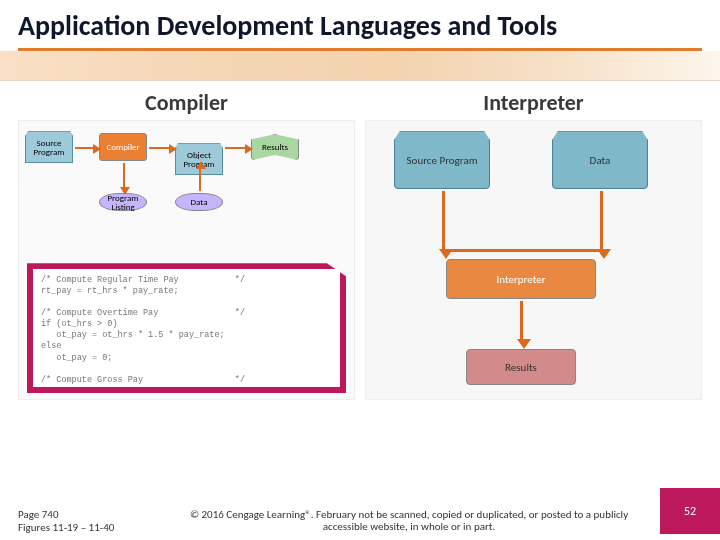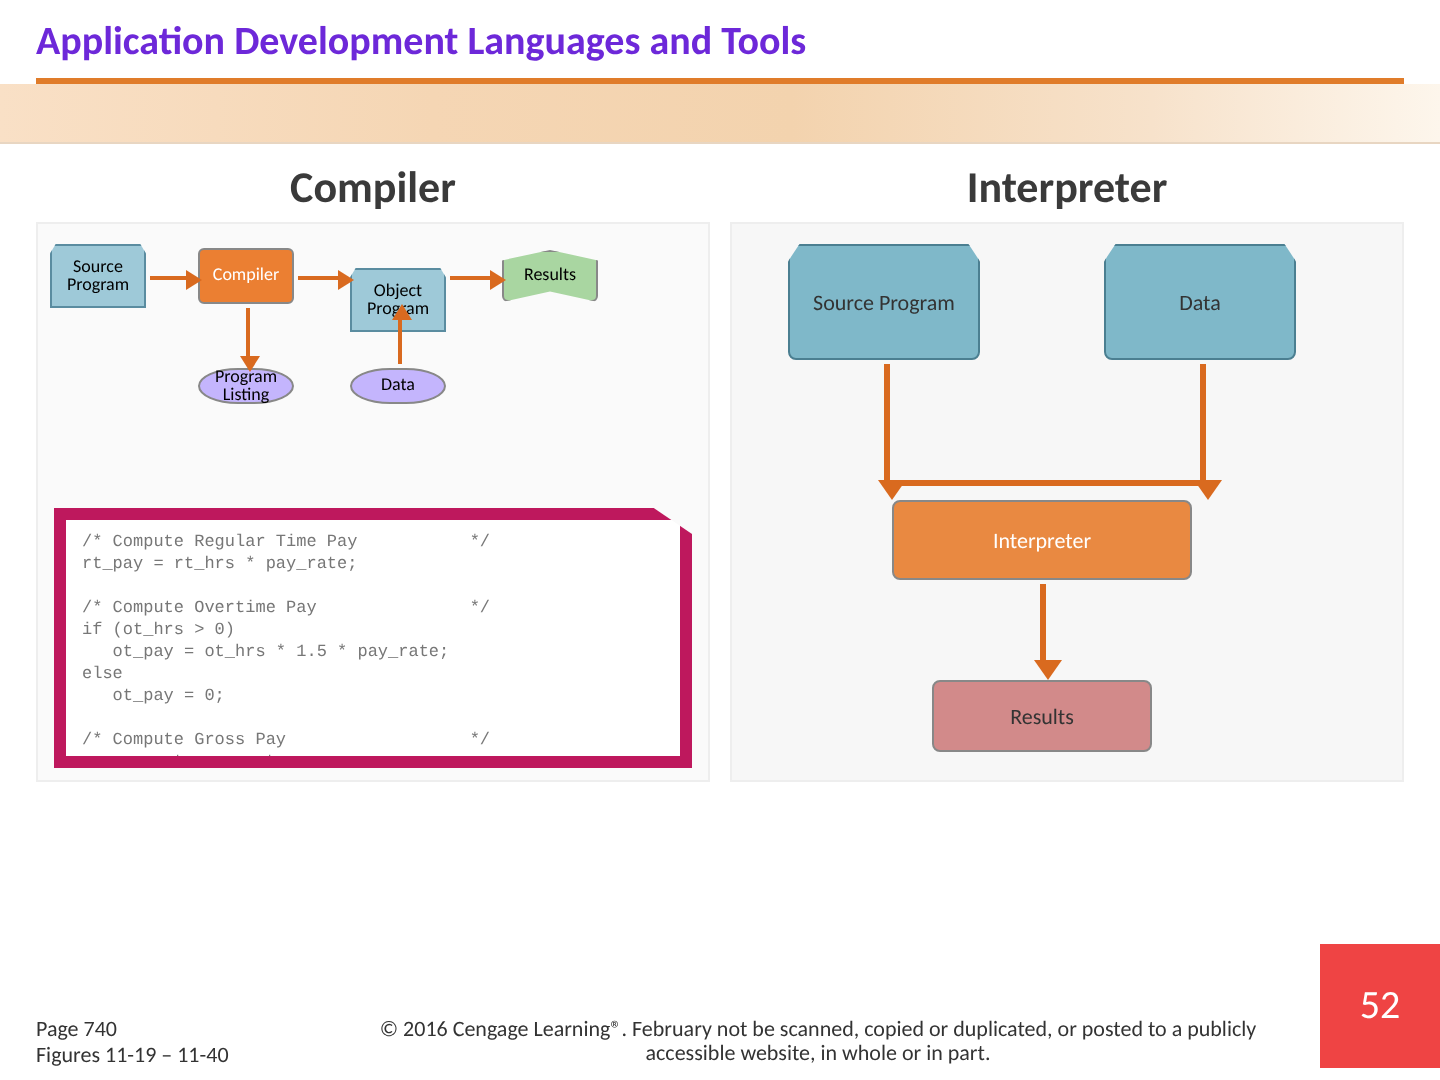--- a/index.html
+++ b/index.html
@@ -3,22 +3,22 @@
 <meta charset="utf-8">
 <style>
   * { box-sizing: border-box; margin: 0; padding: 0; }
   body {
     width: 720px; height: 540px;
     font-family: "Segoe UI", Calibri, Arial, sans-serif;
     background: #fff; position: relative; overflow: hidden;
   }
   .title-block { padding: 10px 18px 0 18px; }
   .title {
-    font-size: 20px; font-weight: 700; line-height: 1.15;
-    color: #6d28d9;
+    font-size: 28px; font-weight: 700; line-height: 1.15;
+    color: #0f172a;
   }
   .underline {
     height: 3px; background: #e07c2a; margin: 6px 18px 0 18px;
   }
   .grad-band {
     height: 30px; margin: 0;
     background: linear-gradient(to right,
       #f9e0c6 0%, #f5d6b4 30%, #f3d3ae 55%, #f7e2cb 80%, #fdf6ec 100%);
     border-bottom: 1px solid #e8d6c2;
   }
@@ -87,23 +87,23 @@
     border-right: 7px solid transparent; }
   
   .footer {
     position: absolute; left: 0; right: 0; bottom: 0;
     display: flex; align-items: flex-end; padding: 6px 0 6px 18px;
     font-size: 11px; color: #333;
   }
   .pages { width: 140px; line-height: 1.2; }
   .copy { flex: 1; text-align: center; line-height: 1.15; padding: 0 10px; }
   .slidenum {
-    background: #ef4444; color: #fff; width: 60px; height: 62px;
+    background: #be185d; color: #fff; width: 60px; height: 46px;
     display: flex; align-items: center; justify-content: center;
-    font-size: 20px;
+    font-size: 12px;
   }
 </style>
 </head>
 <body>
 
 <div class="title-block">
   <div class="title">Application Development Languages and Tools</div>
 </div>
 <div class="underline"></div>
 <div class="grad-band"></div>

